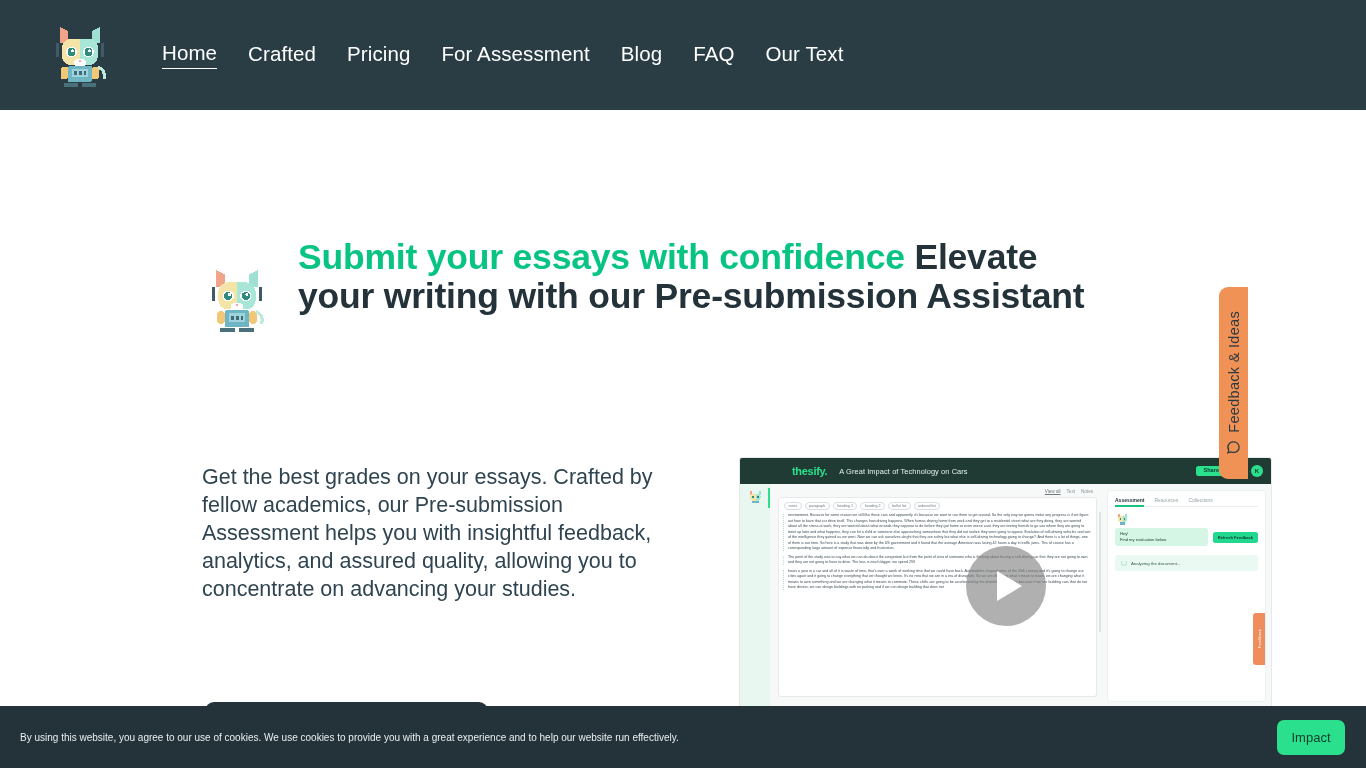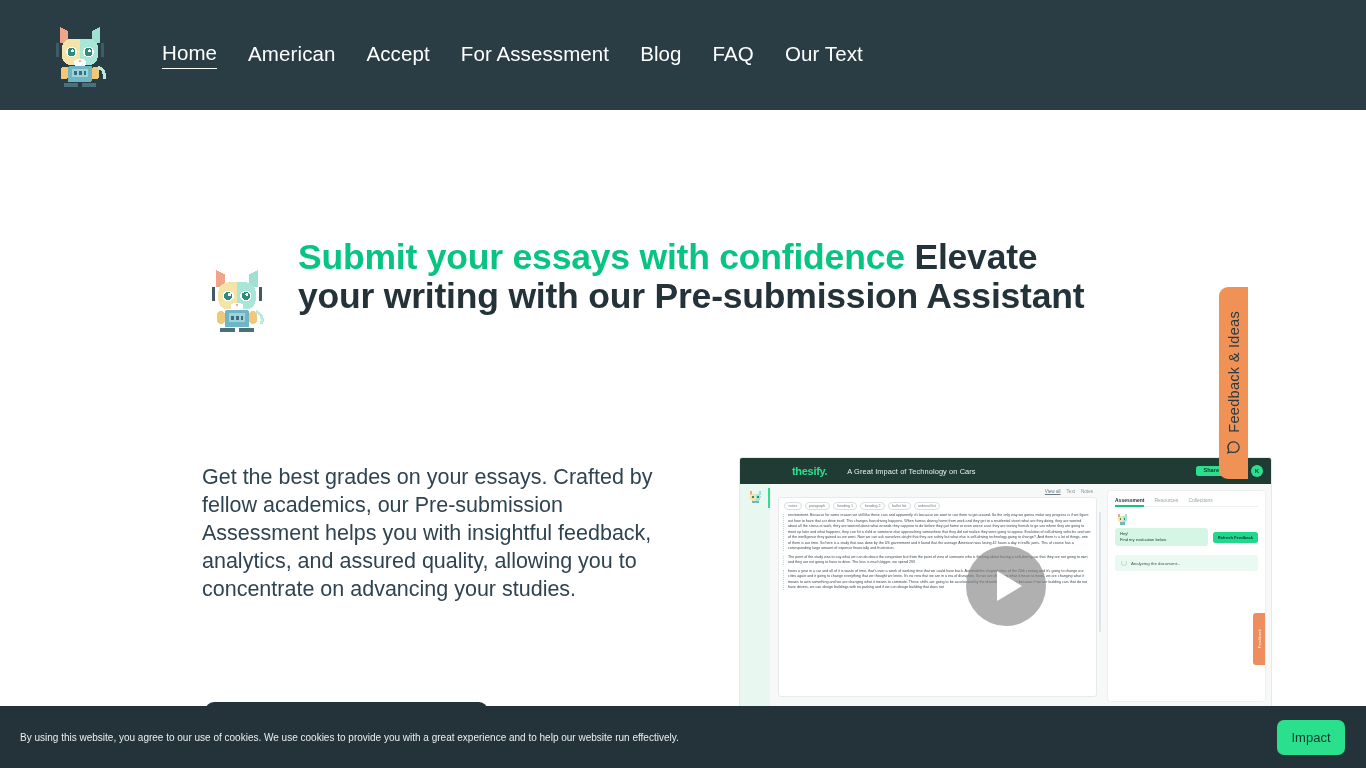--- a/index.html
+++ b/index.html
@@ -53,21 +53,21 @@
   .video-card {
     position:absolute; left:740px; top:458px; width:531px; height:256px;
     background:#ffffff; overflow:hidden; border-radius:2px;
     box-shadow:0 0 0 1px #e6e9ea;
   }
   .app-top {
     height:26px; background:#1f3b33; display:flex; align-items:center;
     padding:0 8px; position:relative;
   }
   .app-logo { color:#2ae08d; font-size:11px; font-weight:bold; letter-spacing:-.3px;padding-left:44px; }
-  .app-doc-title { color:#e9f2ee; font-size:7.4px; margin-left:20px; letter-spacing:.1px; }
+  .app-doc-title { color:#e9f2ee; font-size:7.4px; margin-left:12px; letter-spacing:.1px; }
   .app-top-right { margin-left:auto; display:flex; align-items:center; gap:7px; }
   .share-btn {
     background:#2ae08d; color:#06362a; font-size:5.6px; font-weight:bold;
     border-radius:2.5px; padding:2.5px 7px; line-height:1;
   }
   .bell { width:11px; height:11px; color:#2ae08d; }
   .avatar-k {
     width:12px; height:12px; border-radius:50%; background:#2ae08d;
     color:#09372b; font-size:6px; font-weight:bold;
     display:flex; align-items:center; justify-content:center;
@@ -205,22 +205,22 @@
           <rect x="11" y="46" width="7" height="12" rx="2" fill="#f0c878"></rect>
           <rect x="42" y="46" width="7" height="12" rx="2" fill="#f0c878"></rect>
           <rect x="14" y="62" width="14" height="4" fill="#4a707c"></rect>
           <rect x="32" y="62" width="14" height="4" fill="#4a707c"></rect>
           <path d="M48 46 q8 3 6 12" stroke="#bfe9df" stroke-width="3" fill="none"></path>
         </g>
       </svg>
     </a>
     <nav class="nav">
       <a href="#" class="active">Home</a>
-      <a href="#">American</a>
-      <a href="#">Accept</a>
+      <a href="#">Crafted</a>
+      <a href="#">Pricing</a>
       <a href="#">For Assessment</a>
       <a href="#">Blog</a>
       <a href="#">FAQ</a>
       <a href="#">Our Text</a>
     </nav>
   </header>
 
   <div class="hero-head">
     <div class="hero-mascot">
       <svg width="62" height="78" viewBox="0 0 60 68">

